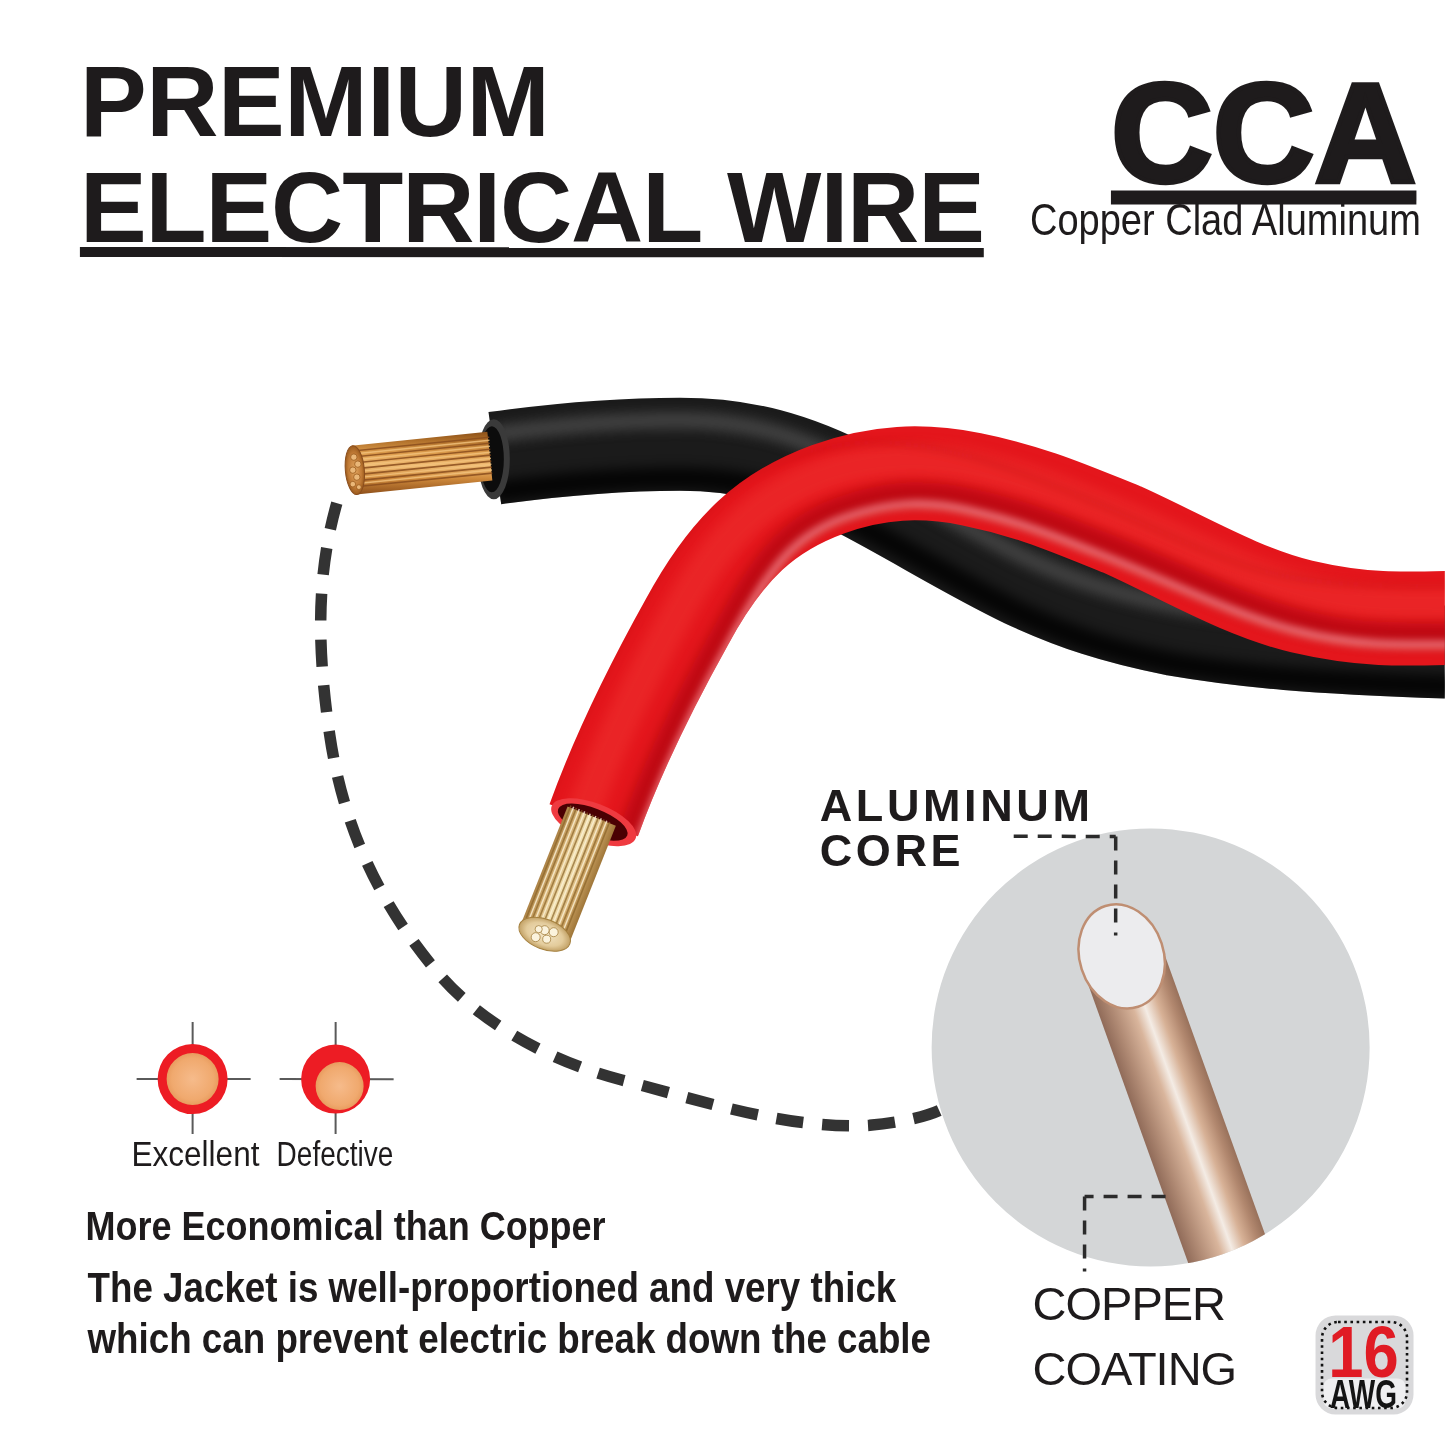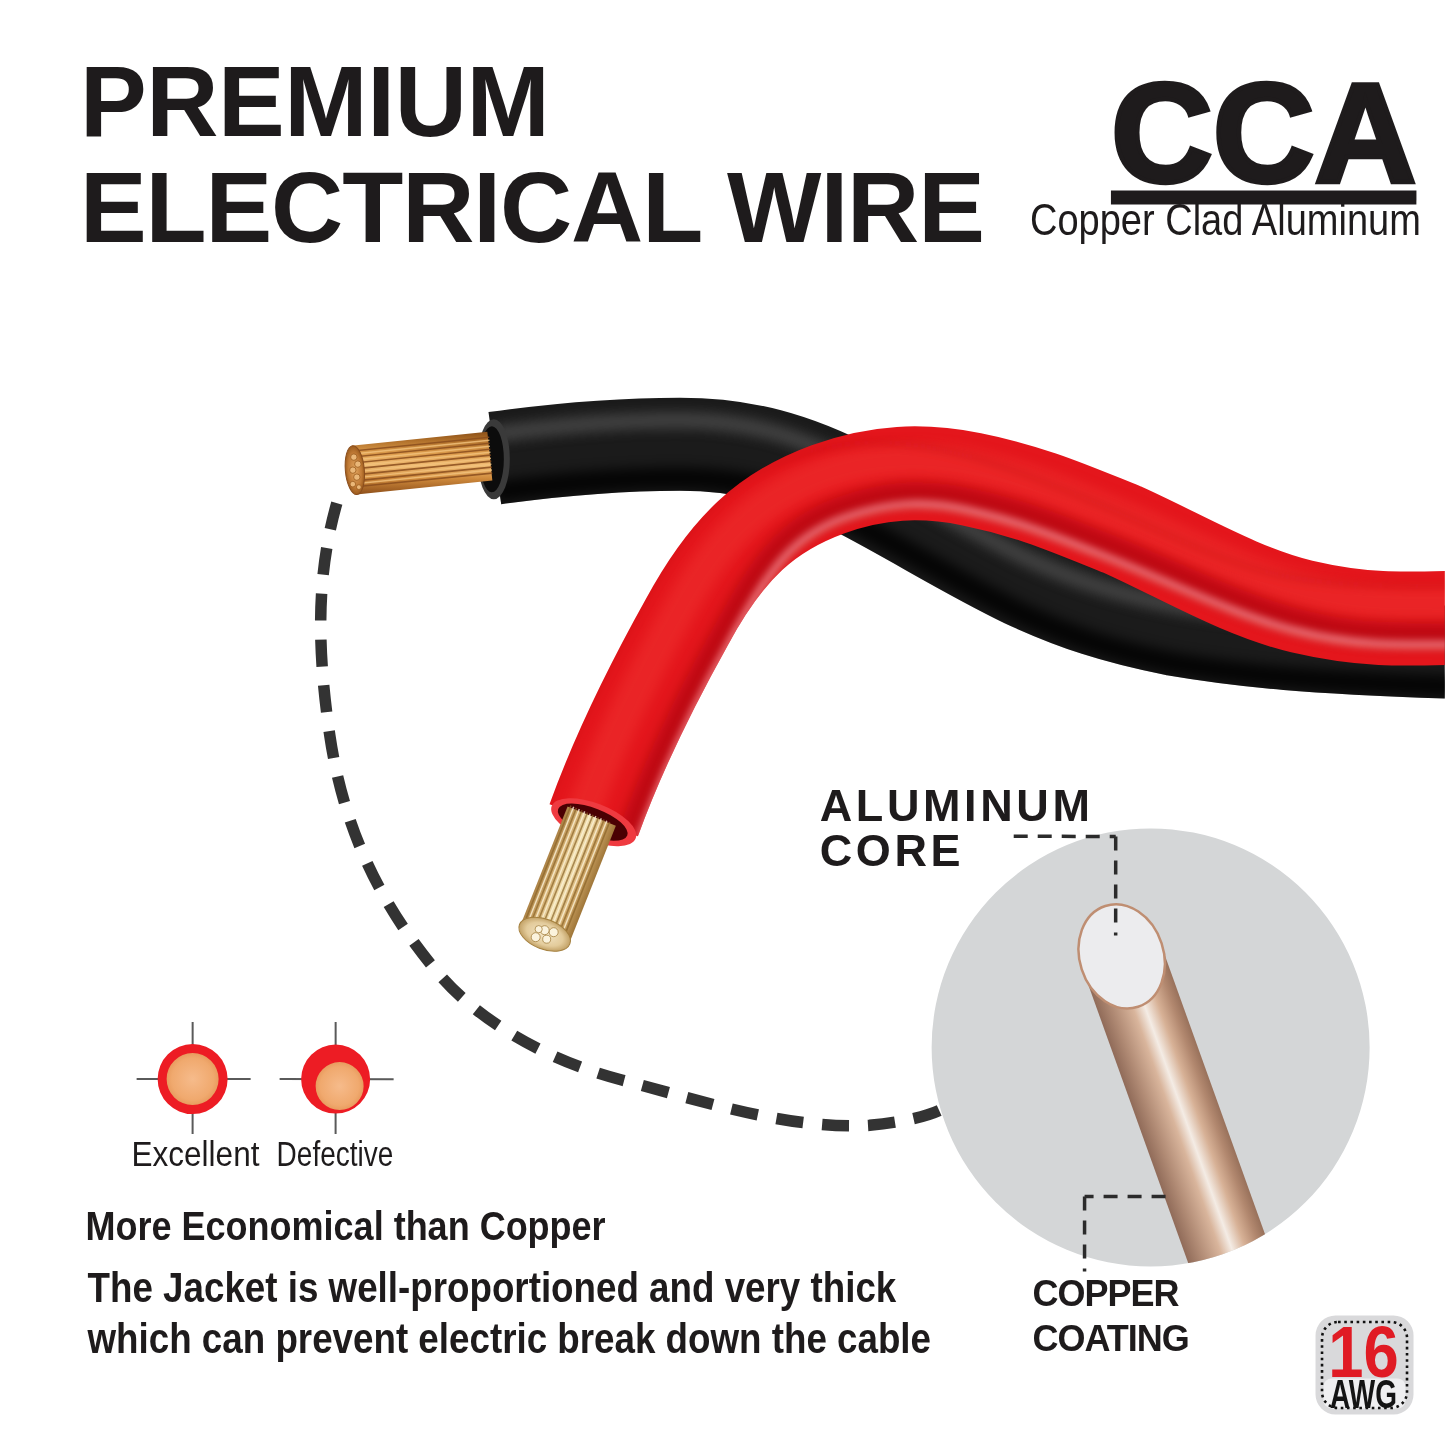--- a/index.html
+++ b/index.html
@@ -177,23 +177,23 @@
     <rect x="1324" y="1378" width="82" height="30" rx="8" fill="#efeff1"></rect>
     <rect x="1322.5" y="1321.5" width="85" height="86" rx="16" fill="none" stroke="#111" stroke-width="2.6" stroke-dasharray="2.6 3.6"></rect>
     <g font-family="Liberation Sans, sans-serif" font-weight="bold" text-anchor="middle">
       <text x="1364" y="1377" font-size="72" fill="#e01b24" style="transform:scaleX(0.88);transform-origin:1364px 1377px;transform-box:view-box;">16</text>
       <text x="1364" y="1408" font-size="40" fill="#141414" style="transform:scaleX(0.70);transform-origin:1364px 1408px;transform-box:view-box;">AWG</text>
     </g>
   </g>
 </svg>
 
 <div class="abs" style="left:80px;top:51px;font-size:100px;font-weight:bold;letter-spacing:-0.4px;line-height:100px;">PREMIUM</div>
-<div class="abs" style="left:80px;top:157px;font-size:100px;font-weight:bold;letter-spacing:-1.1px;line-height:100px;">ELECTRICAL WIRE</div>
+<div class="abs" style="left:80px;top:157px;font-size:100px;font-weight:bold;letter-spacing:-1.1px;line-height:100px;text-decoration:underline;">ELECTRICAL WIRE</div>
 <div class="abs" style="left:1111px;top:63px;font-size:141px;font-weight:bold;line-height:141px;text-decoration:underline;-webkit-text-stroke:4.5px #1e1b1c;">CCA</div>
 <div class="abs" style="left:1030px;top:197px;font-size:45px;line-height:45px;transform:scaleX(0.845);transform-origin:0 0;">Copper Clad Aluminum</div>
 <div class="abs" style="left:820px;top:783px;font-size:45px;font-weight:bold;letter-spacing:3.6px;line-height:45px;">ALUMINUM<br>CORE</div>
-<div class="abs" style="left:1033px;top:1271px;font-size:36px;font-weight:bold;letter-spacing:-1.0px;line-height:45px;">COPPER<br>COATING</div>
+<div class="abs" style="left:1033px;top:1271px;font-size:47px;font-weight:normal;letter-spacing:-1.0px;line-height:65px;">COPPER<br>COATING</div>
 <div class="abs" style="left:132px;top:1136px;font-size:35px;line-height:35px;transform:scaleX(0.90);transform-origin:0 0;">Excellent</div>
 <div class="abs" style="left:277px;top:1136px;font-size:35px;line-height:35px;transform:scaleX(0.80);transform-origin:0 0;">Defective</div>
 <div class="abs" style="left:86px;top:1206px;font-size:40px;font-weight:bold;line-height:40px;transform:scaleX(0.90);transform-origin:0 0;">More Economical than Copper</div>
 <div class="abs" style="left:88px;top:1267px;font-size:42px;font-weight:bold;line-height:42px;transform:scaleX(0.875);transform-origin:0 0;">The Jacket is well-proportioned and very thick</div>
 <div class="abs" style="left:88px;top:1318px;font-size:42px;font-weight:bold;line-height:42px;transform:scaleX(0.875);transform-origin:0 0;">which can prevent electric break down the cable</div>
 </div>
 
 </body></html>

